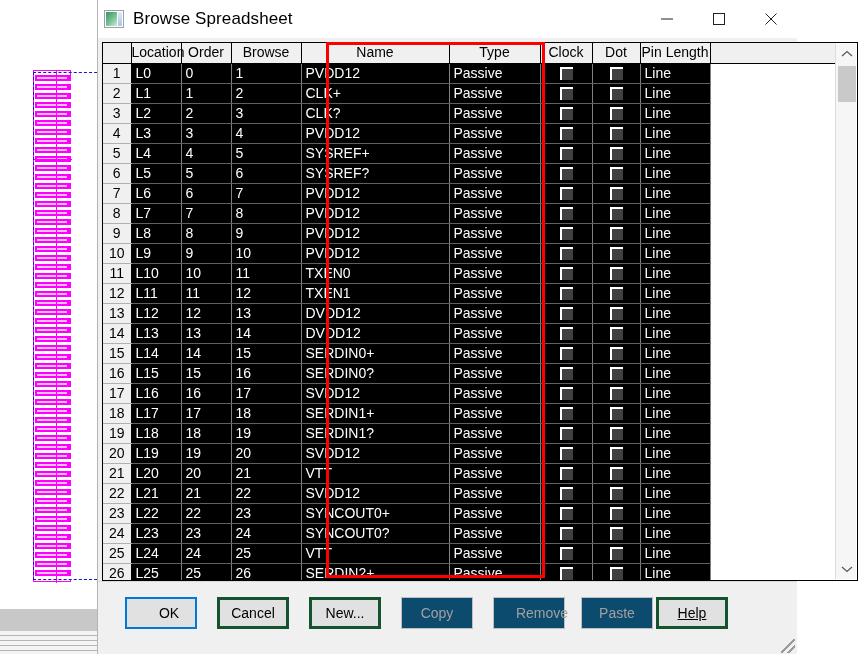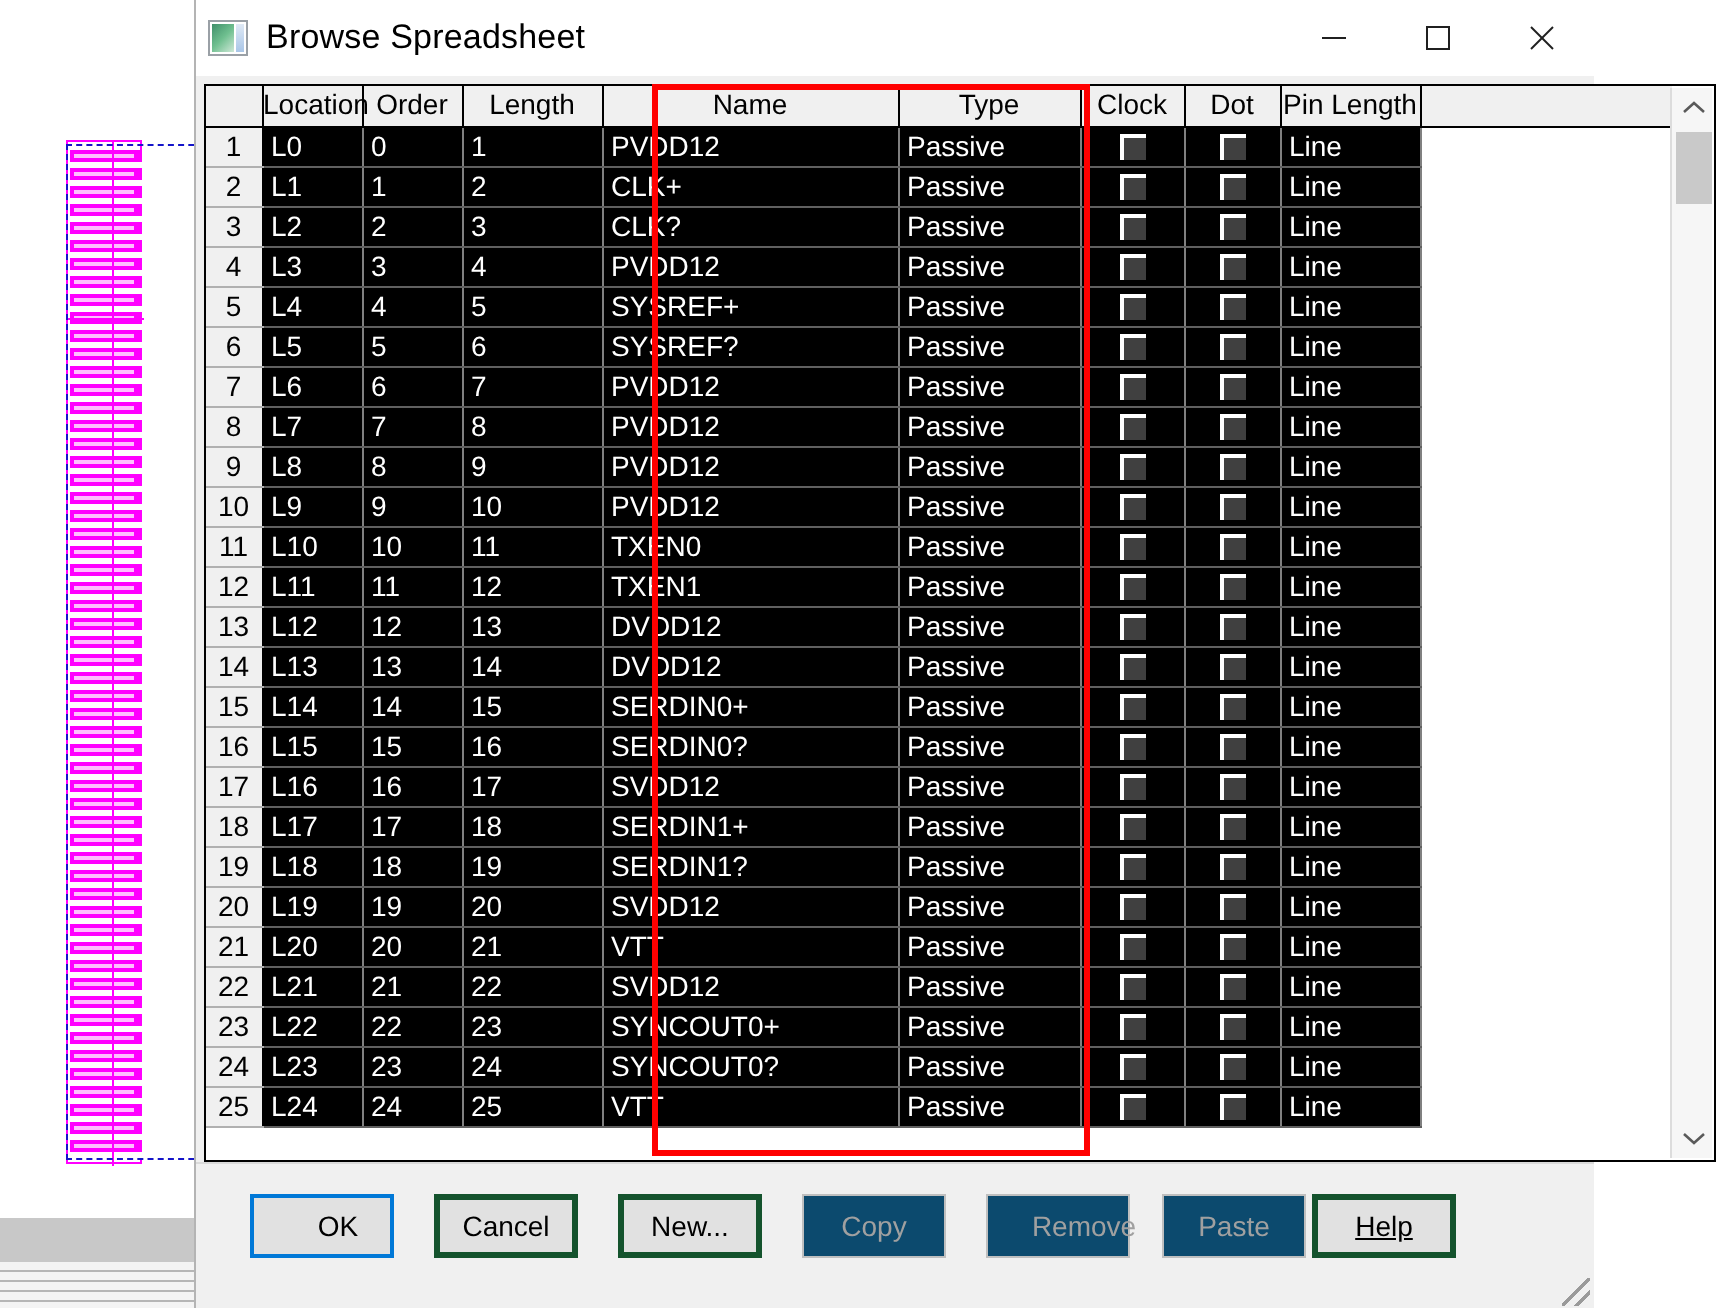--- a/index.html
+++ b/index.html
@@ -383,21 +383,21 @@
           <col class="c-clock">
             <col class="c-dot">
             <col class="c-pinlen">
             <col class="c-blank">
         </colgroup>
         <thead>
           <tr>
             <th class="corner"></th>
             <th>Location</th>
             <th>Order</th>
-            <th>Length</th>
+            <th>Browse</th>
             <th>Name</th>
             <th>Type</th>
             <th>Clock</th>
             <th>Dot</th>
             <th>Pin Length</th>
             <th class="blank-col"></th>
           </tr>
         </thead>
         <tbody id="grid-body">
             <tr>
@@ -687,20 +687,32 @@
               <td class="center"><span class="chk"></span></td>
               <td>Line</td>
               <td class="blank-col"></td>
             </tr>
             <tr>
               <td class="rownum">25</td>
               <td>L24</td>
               <td>24</td>
               <td>25</td>
               <td>VTT</td>
+              <td>Passive</td>
+              <td class="center"><span class="chk"></span></td>
+              <td class="center"><span class="chk"></span></td>
+              <td>Line</td>
+              <td class="blank-col"></td>
+            </tr>
+            <tr>
+              <td class="rownum">26</td>
+              <td>L25</td>
+              <td>25</td>
+              <td>26</td>
+              <td>SERDIN2+</td>
               <td>Passive</td>
               <td class="center"><span class="chk"></span></td>
               <td class="center"><span class="chk"></span></td>
               <td>Line</td>
               <td class="blank-col"></td>
             </tr>
           </tbody>
       </table>
 
       <div class="vscroll">

